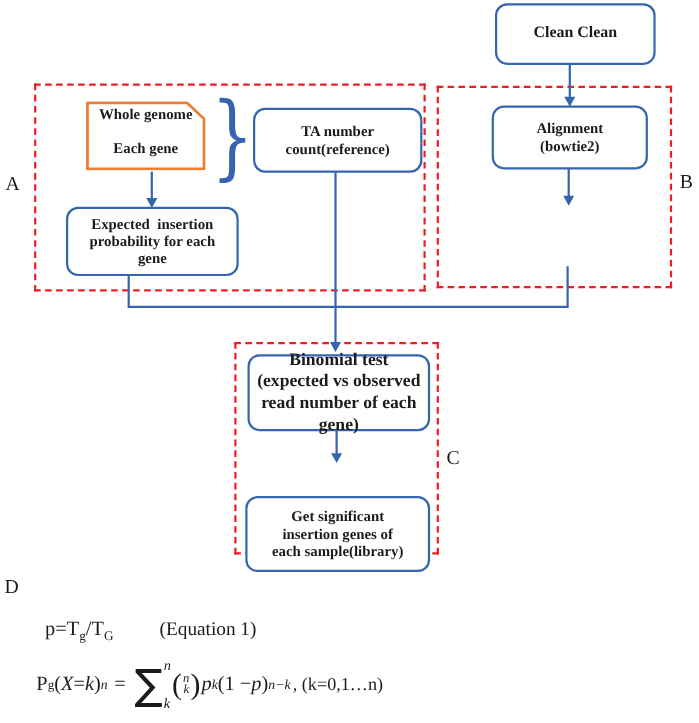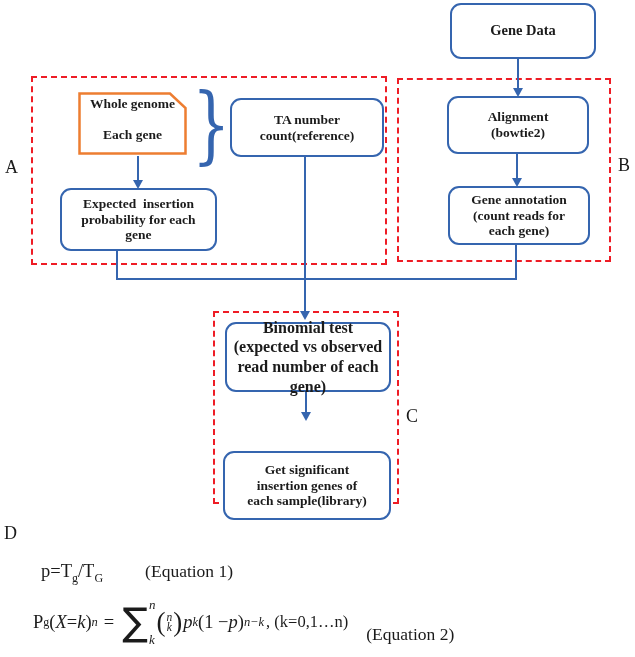--- a/index.html
+++ b/index.html
@@ -84,21 +84,21 @@
       <polygon points="301,412 311,412 306,421"></polygon>
       <polygon points="133,180 143,180 138,189"></polygon>
     </g>
   </svg>
 
   <div class="slabel" style="left:5px;top:157px;">A</div>
   <div class="slabel" style="left:618px;top:155px;">B</div>
   <div class="slabel" style="left:406px;top:406px;">C</div>
   <div class="slabel" style="left:4px;top:523px;">D</div>
 
-  <div class="bluebox" style="left:450px;top:3px;width:142px;height:52px;font-size:14.5px;">Gene Data</div>
+  <div class="bluebox" style="left:450px;top:3px;width:142px;height:52px;font-size:14.5px;">Clean Clean</div>
 
   <div class="orangebox" style="left:78px;top:92px;width:109px;height:58px;">
     <svg width="109" height="63">
       <polygon points="1.5,1.5 92,1.5 107.5,16 107.5,61.5 1.5,61.5" fill="#ffffff" stroke="#ed7d31" stroke-width="2.5"></polygon>
     </svg>
     <div class="otext">
       <span>Whole genome</span>
       <span>Each gene</span>
     </div>
   </div>
@@ -108,23 +108,20 @@
   <div class="bluebox" style="left:60px;top:188px;width:153px;height:59px;">Expected &nbsp;insertion
 probability for each
 gene</div>
 
   <div class="bluebox" style="left:230px;top:98px;width:150px;height:55px;">TA number
 count(reference)</div>
 
   <div class="bluebox" style="left:447px;top:96px;width:138px;height:54px;">Alignment
 (bowtie2)</div>
 
-  <div class="bluebox" style="left:448px;top:186px;width:138px;height:55px;">Gene annotation
-(count reads for
-each gene)</div>
 
   <div class="bluebox" style="left:225px;top:322px;width:162px;height:66px;font-size:16px;line-height:1.22;">Binomial test
 (expected vs observed
 read number of each
 gene)</div>
 
   <div class="bluebox" style="left:223px;top:434px;width:164px;height:65px;margin-top:17px;">Get significant
 insertion genes of
 each sample(library)</div>
 
@@ -155,16 +152,15 @@
       </span>
       <span class="bparen">)</span>
     </span>
     <span class="it">p</span>
       <span class="sup it">k</span>
     <span>(1 − </span>
       <span class="it">p</span>
       <span>)</span>
       <span class="sup it">n−k</span>
     <span class="tail">, (k=0,1…n)</span>
-    <span class="eqlabel">(Equation 2)</span>
   </div>
 
 </div>
 
 </body></html>

